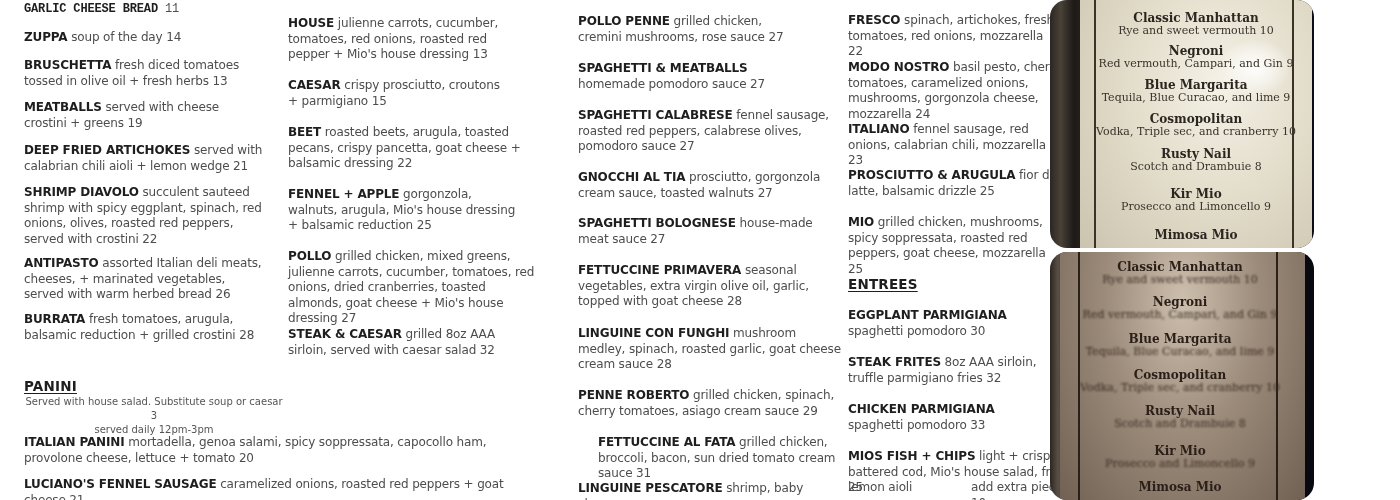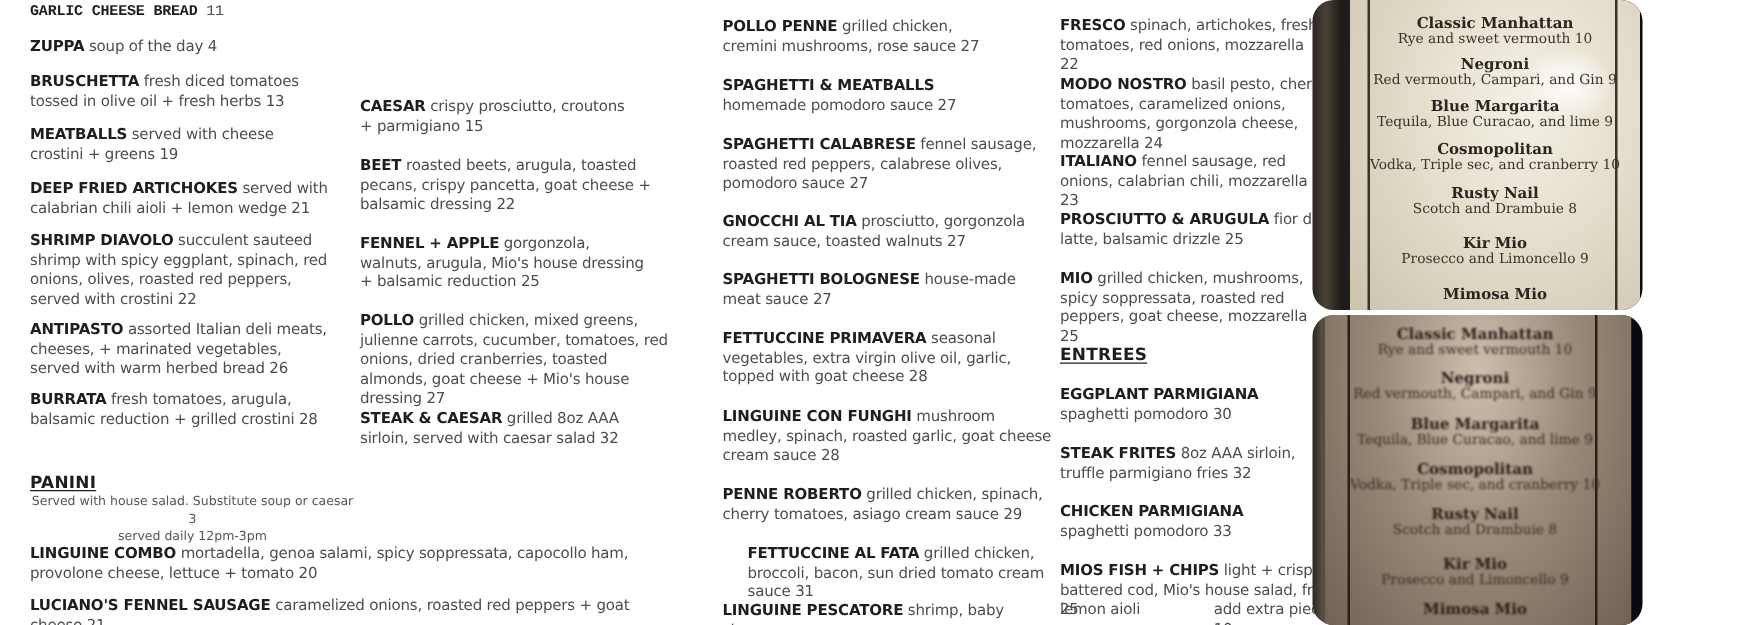--- a/index.html
+++ b/index.html
@@ -53,21 +53,21 @@
 </style>
 </head>
 <body>
 
 <div class="menu-page">
 
   <div class="item" style="left:24px;top:2px;width:250px;font-family:Liberation Mono, monospace;">
     <span class="nm">GARLIC CHEESE BREAD</span> <span>11</span>
   </div>
   <div class="item" style="left:24px;top:30px;width:250px;">
-    <span class="nm">ZUPPA</span> <span>soup of the day 4</span>
+    <span class="nm">ZUPPA</span> <span>soup of the day 14</span>
   </div>
   <div class="item" style="left:24px;top:58px;width:250px;">
     <span class="nm">BRUSCHETTA</span> <span>fresh diced tomatoes tossed in olive oil + fresh herbs 13</span>
   </div>
   <div class="item" style="left:24px;top:100px;width:240px;">
     <span class="nm">MEATBALLS</span> <span>served with cheese crostini + greens 19</span>
   </div>
   <div class="item" style="left:24px;top:143px;width:250px;">
     <span class="nm">DEEP FRIED ARTICHOKES</span> <span>served with calabrian chili aioli + lemon wedge 21</span>
   </div>
@@ -80,26 +80,29 @@
   <div class="item" style="left:24px;top:312px;width:240px;">
     <span class="nm">BURRATA</span> <span>fresh tomatoes, arugula, balsamic reduction + grilled crostini 28</span>
   </div>
 
   <div class="section-title" style="left:24px;top:378px;">PANINI</div>
   <div class="section-note" style="left:24px;top:395px;width:260px;">
     <div>Served with house salad. Substitute soup or caesar 3</div>
     <div>served daily 12pm-3pm</div>
   </div>
   <div class="item" style="left:24px;top:435px;width:490px;">
-    <span class="nm">LINGUINE COMBO</span> <span>mortadella, genoa salami, spicy soppressata, capocollo ham, provolone cheese, lettuce + tomato 20</span>
+    <span class="nm">ITALIAN PANINI</span> <span>mortadella, genoa salami, spicy soppressata, capocollo ham, provolone cheese, lettuce + tomato 20</span>
   </div>
   <div class="item" style="left:24px;top:477px;width:520px;">
     <span class="nm">LUCIANO'S FENNEL SAUSAGE</span> <span>caramelized onions, roasted red peppers + goat cheese 21</span>
   </div>
 
+  <div class="item" style="left:288px;top:16px;width:242px;">
+    <span class="nm">HOUSE</span> <span>julienne carrots, cucumber, tomatoes, red onions, roasted red pepper + Mio's house dressing 13</span>
+  </div>
   <div class="item" style="left:288px;top:78px;width:215px;">
     <span class="nm">CAESAR</span> <span>crispy prosciutto, croutons + parmigiano 15</span>
   </div>
   <div class="item" style="left:288px;top:125px;width:250px;">
     <span class="nm">BEET</span> <span>roasted beets, arugula, toasted pecans, crispy pancetta, goat cheese + balsamic dressing 22</span>
   </div>
   <div class="item" style="left:288px;top:187px;width:232px;">
     <span class="nm">FENNEL + APPLE</span> <span>gorgonzola, walnuts, arugula, Mio's house dressing + balsamic reduction 25</span>
   </div>
   <div class="item" style="left:288px;top:249px;width:250px;">

